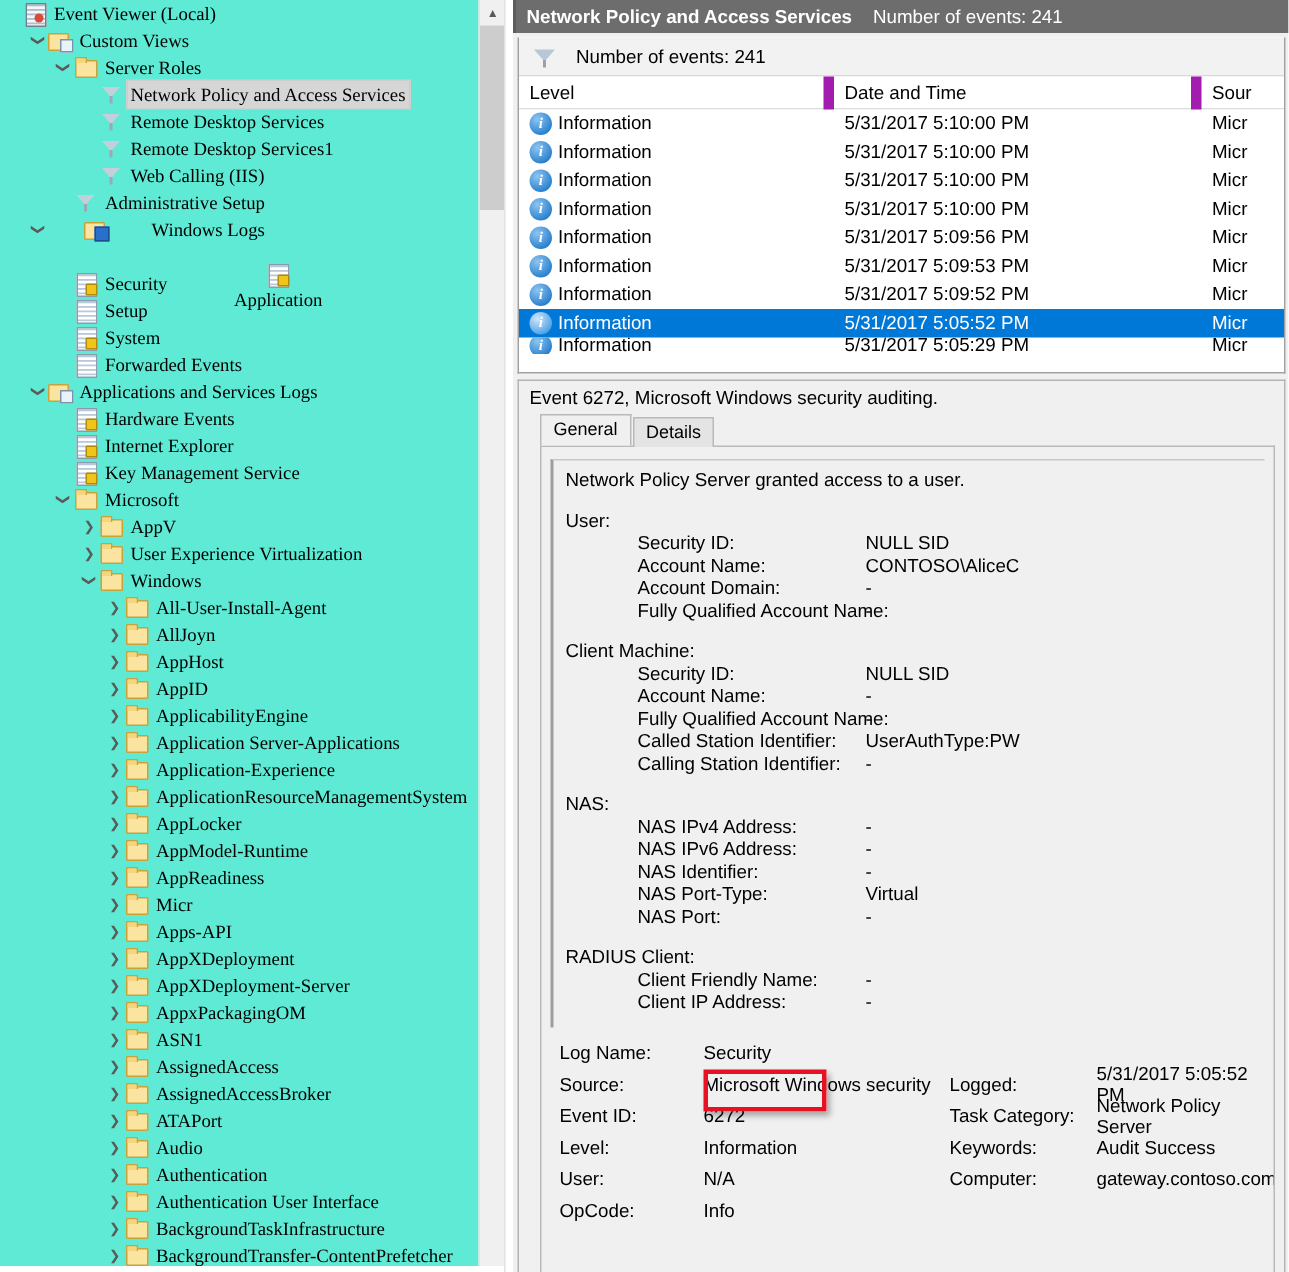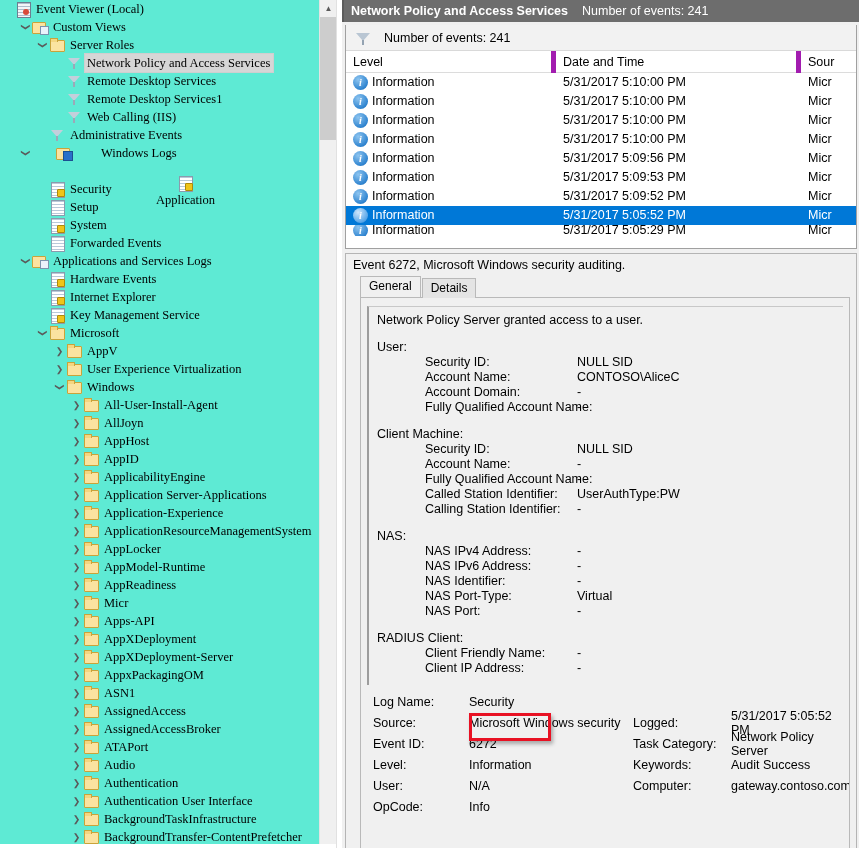--- a/index.html
+++ b/index.html
@@ -254,21 +254,21 @@
     background: #ffffff;
     border-bottom: 1px solid #dcdcdc;
     display: flex;
     align-items: center;
     font-size: 12.5px;
   }
   #col-head .ch {
     height: 22px;
     line-height: 22px;
     padding-left: 7px;
-    border-right: 5px solid #a21caf;
+    border-right: 7px solid #a21caf;
     overflow: hidden;
     white-space: nowrap;
   }
   .c-level { width: 210px; flex: 0 0 210px; }
   .c-date  { width: 245px; flex: 0 0 245px; }
   .c-src   { width: 60px;  flex: 0 0 60px; border-right: none !important; }
 
   #rows { background: #ffffff; }
   .erow {
     height: 19px;
@@ -442,21 +442,21 @@
           <span class="tlabel">Remote Desktop Services1</span>
         </li>
         <li class="tnode" style="padding-left: 53px;">
           <span class="twist none"></span>
           <span class="ticon ic-funnel"></span>
           <span class="tlabel">Web Calling (IIS)</span>
         </li>
         <li class="tnode" style="padding-left: 36px;">
           <span class="twist none"></span>
           <span class="ticon ic-funnel"></span>
-          <span class="tlabel">Administrative Events</span>
+          <span class="tlabel">Administrative Setup</span>
         </li>
         <li class="tnode" style="padding-left: 19px; gap: 24px;">
           <span class="twist" style="transform: rotate(90deg);">❯</span>
           <span class="ticon ic-winlog"></span>
           <span class="tlabel">Windows Logs</span>
         </li>
         <li class="tnode" style="padding-left: 36px; flex-direction: column;">
           <span class="twist none"></span>
           <span class="ticon ic-log warn"></span>
           <span class="tlabel">Application</span>

